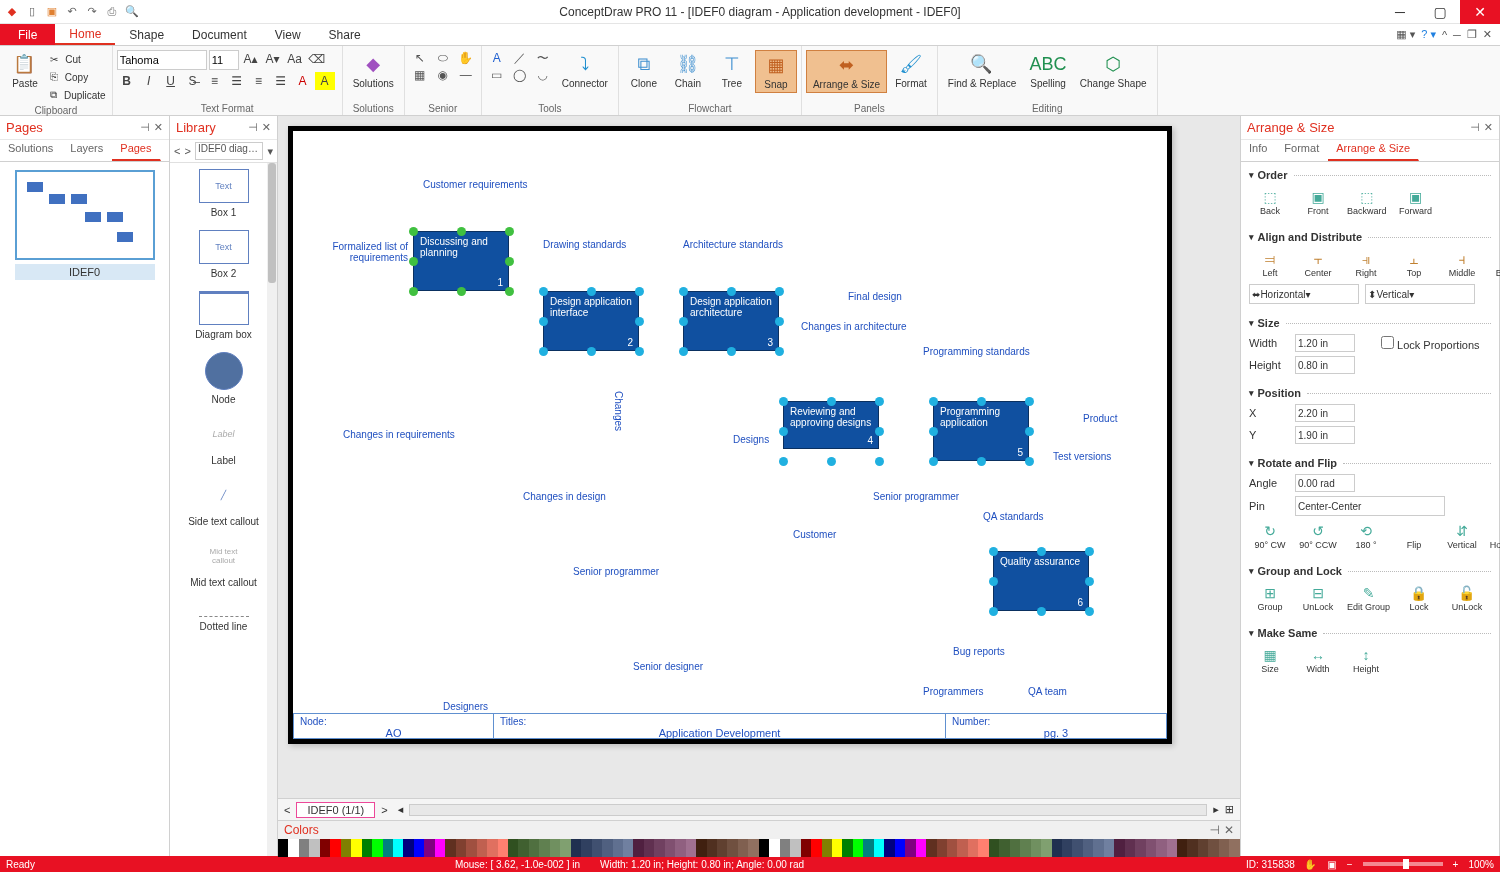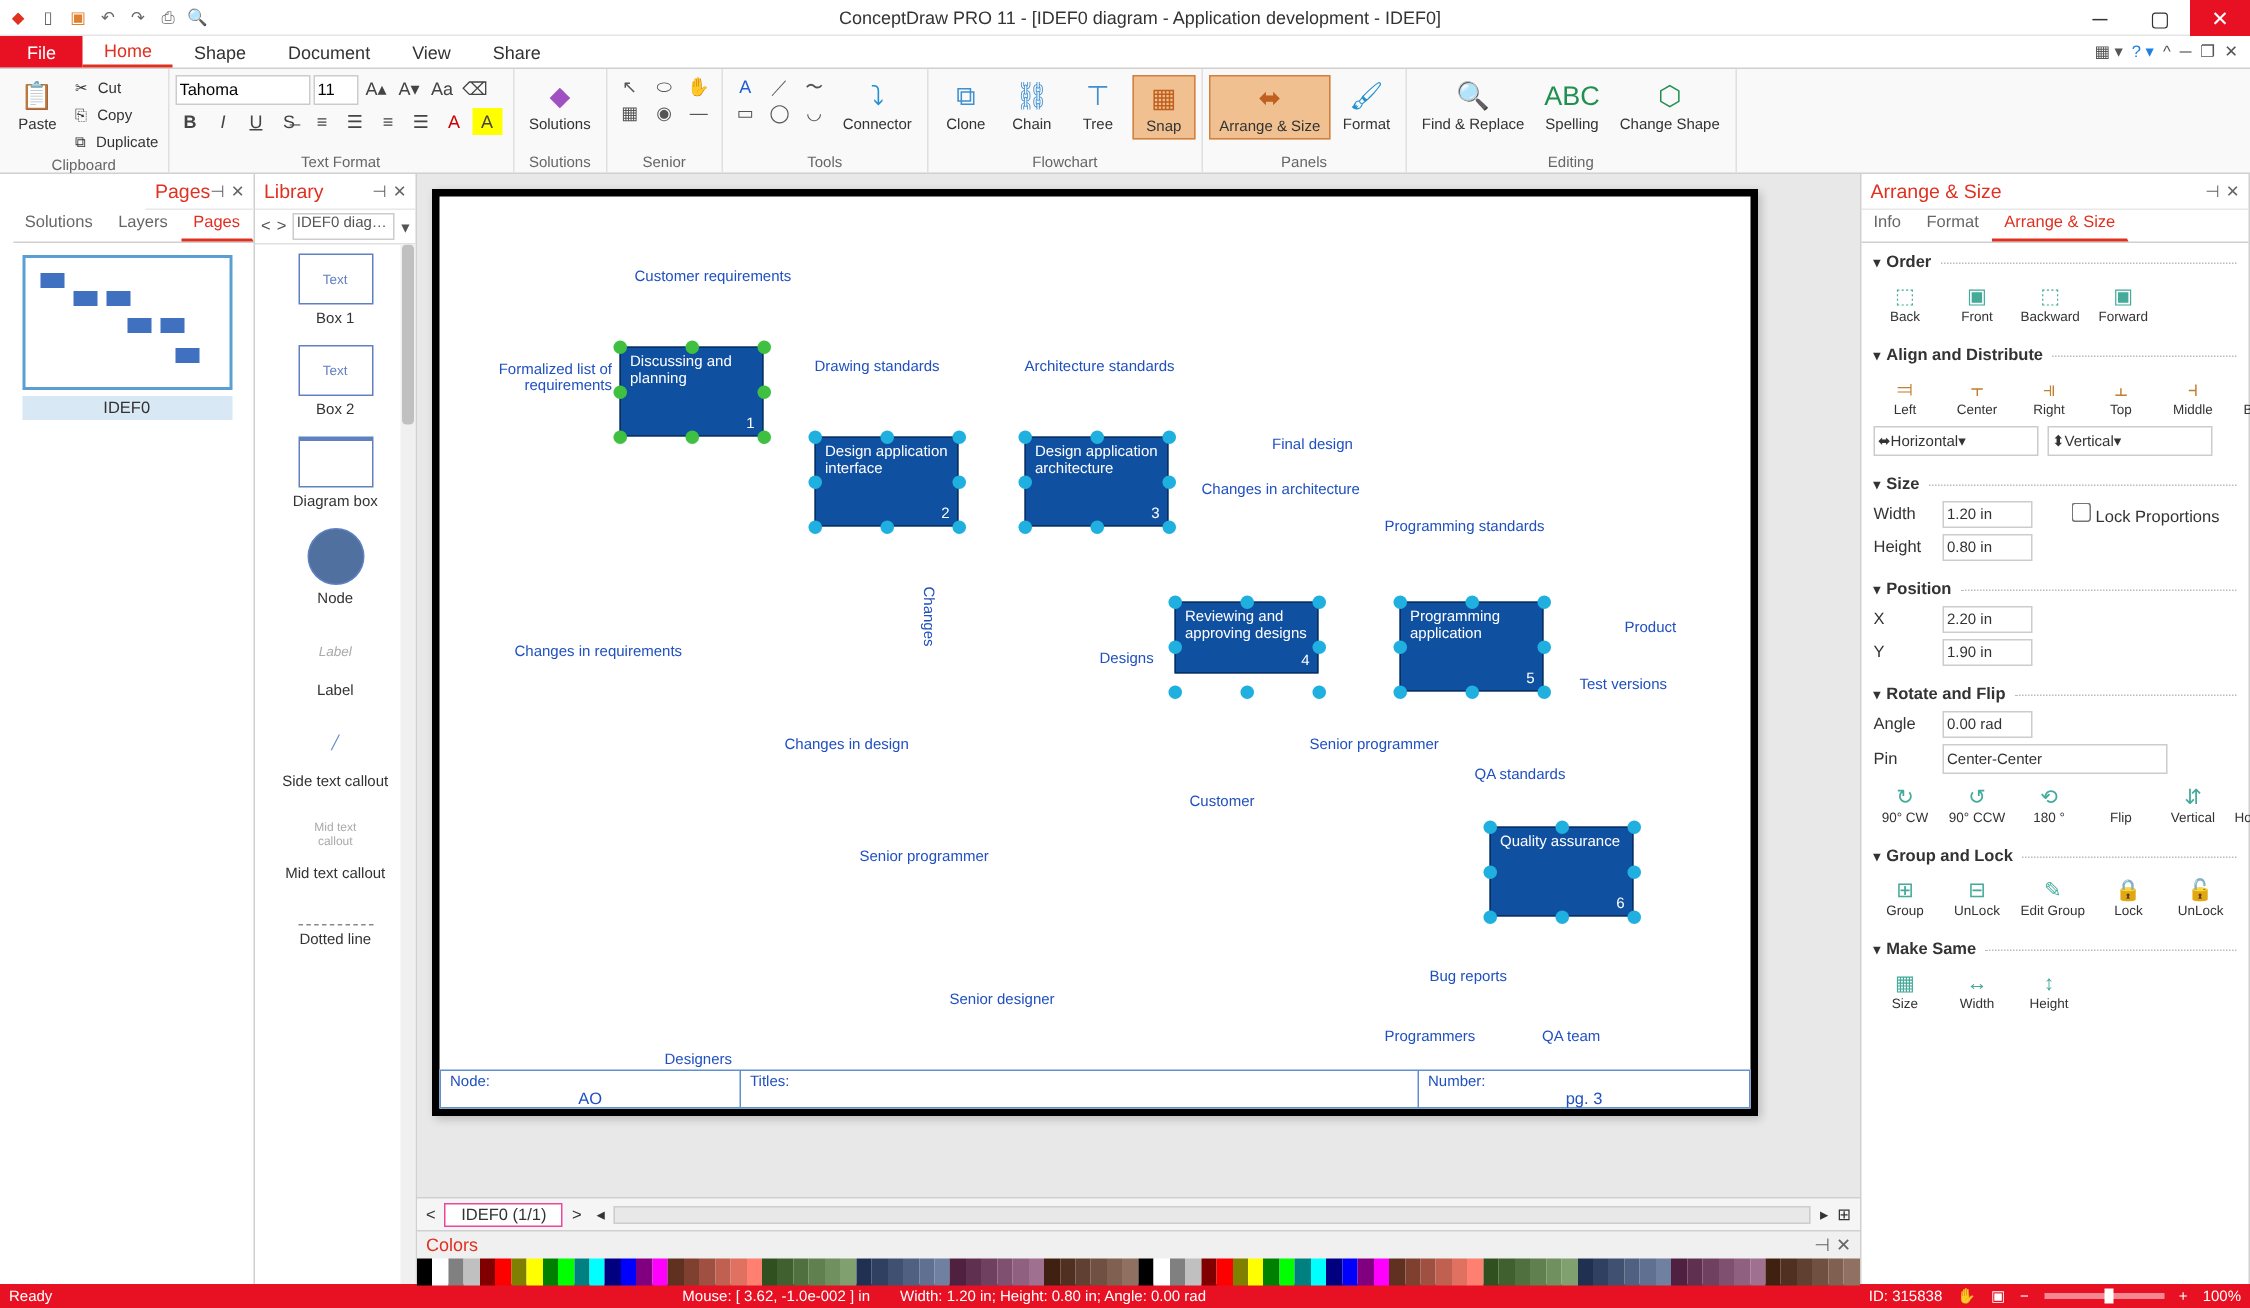--- a/index.html
+++ b/index.html
@@ -41,21 +41,21 @@
 
 .main { display: flex; height: calc(872px - 24px - 22px - 70px - 16px); }
 
 
 .panel { background: #fff; border-right: 1px solid #d0d0d0; display: flex; flex-direction: column; }
 .panel-header { display: flex; align-items: center; padding: 2px 6px; color: #e03020; font-size: 13px; height: 24px; border-bottom: 1px solid #e8e8e8; }
 .panel-header .tools { margin-left: auto; display: flex; gap: 4px; color: #666; font-size: 11px; }
 .panel-subtabs { display: flex; border-bottom: 1px solid #d0d0d0; height: 22px; font-size: 11px; }
 .panel-subtab { padding: 2px 8px; color: #666; border-right: 1px solid transparent; }
 .panel-subtab.active { color: #e03020; border-bottom: 2px solid #e03020; }
-.pages-panel { width: 170px; align-items: flex-end; }
+.pages-panel { width: 170px; }
 .page-thumb { margin: 8px auto; width: 140px; }
 .page-thumb .thumb { width: 140px; height: 90px; border: 2px solid #5a9fd4; background: #fff; position: relative; }
 .page-thumb .thumb .mini { position: absolute; background: #4070c0; }
 .page-thumb .caption { text-align: center; font-size: 11px; margin-top: 4px; background: #d8e8f5; padding: 2px; }
 
 
 .library-panel { width: 108px; }
 .lib-nav { display: flex; align-items: center; gap: 4px; padding: 2px 4px; font-size: 11px; color: #555; border-bottom: 1px solid #e0e0e0; }
 .lib-dropdown { flex: 1; border: 1px solid #ccc; height: 18px; font-size: 10px; padding: 0 2px; }
 .lib-items { flex: 1; overflow: hidden; position: relative; }
@@ -455,20 +455,21 @@
             <div class="handle b" style="left: 792px; top: 476px;"></div>
           </div>
 
         <div class="idef-footer" style="bottom:0;left:0;right:0">
           <div class="idef-cell" style="width:200px">
               <span>Node:</span>
               <span style="text-align:center">AO</span>
             </div>
           <div class="idef-cell" style="flex:1">
               <span>Titles:</span>
+              <span style="text-align:center">Application Development</span>
             </div>
           <div class="idef-cell" style="width:220px;border-right:none">
               <span>Number:</span>
               <span style="text-align:center">pg. 3</span>
             </div>
         </div>
       </div>
     </div>
     <div class="canvas-tabs">
       <span>&lt;</span>

